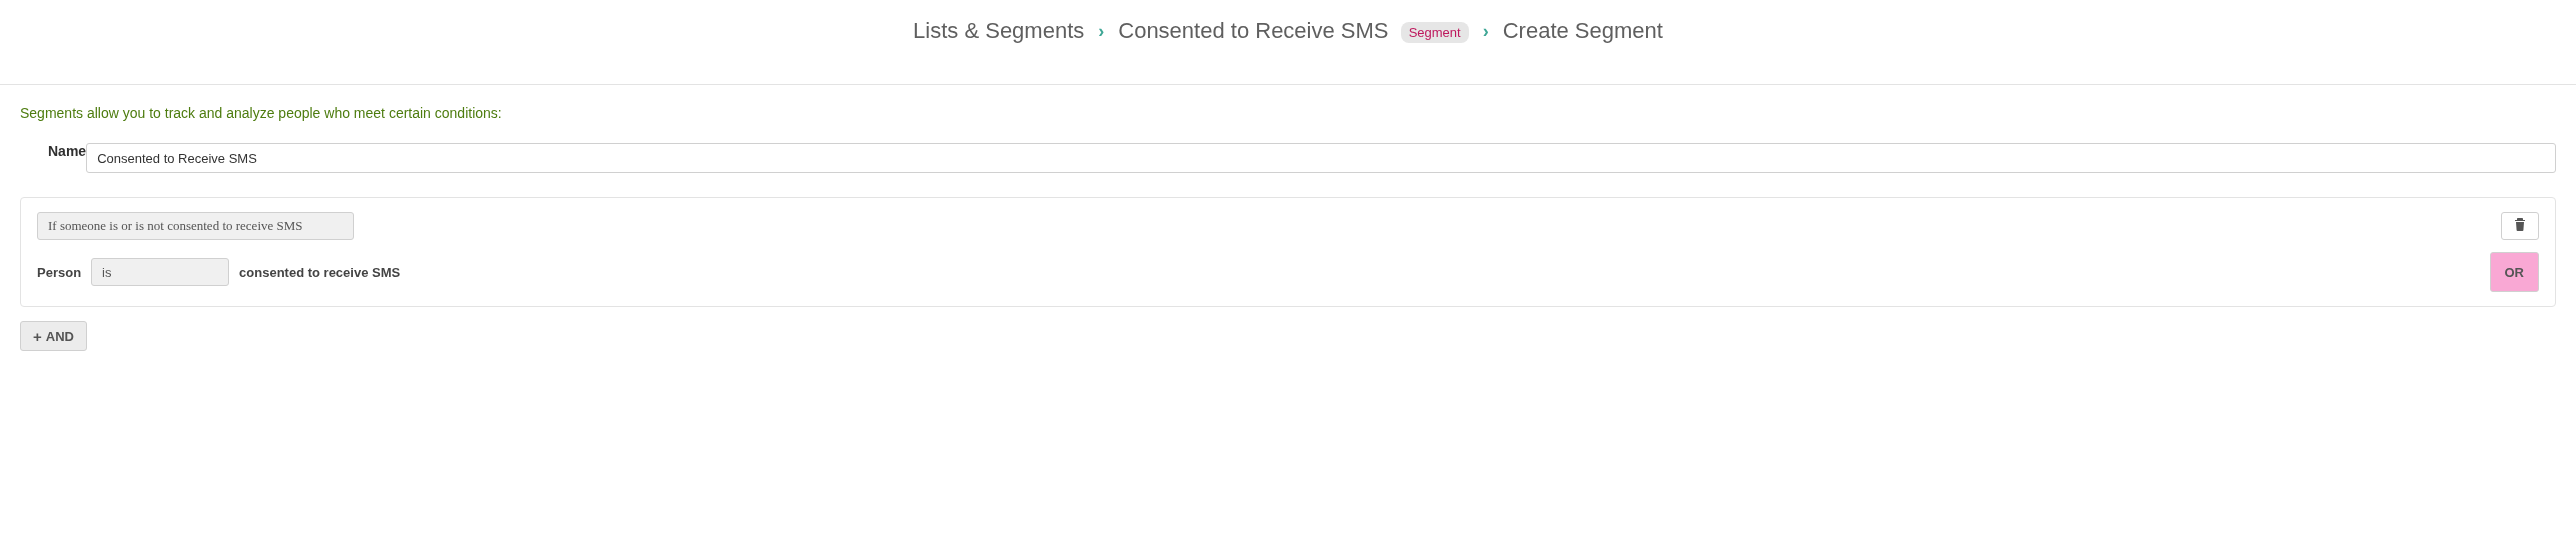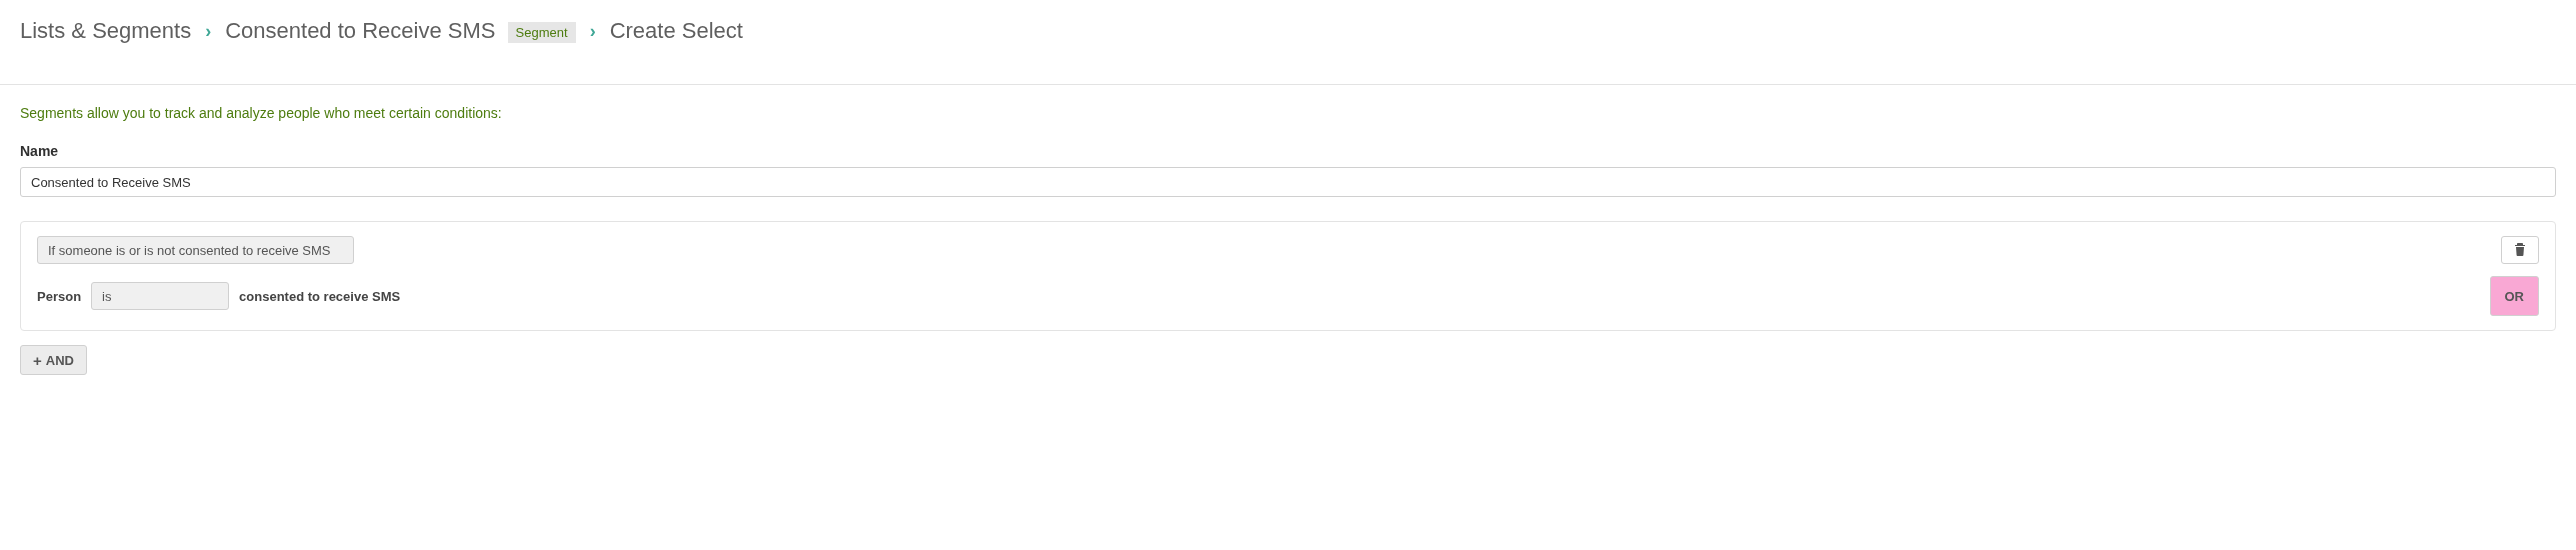--- a/index.html
+++ b/index.html
@@ -14,55 +14,56 @@
 
   
   .breadcrumb {
     display: flex;
     align-items: center;
     gap: 14px;
     font-size: 22px;
     color: #5f5f5f;
     padding-bottom: 20px;
     margin-bottom: 20px;
+    justify-content: center;
   }
   .breadcrumb a, .breadcrumb .bc-link {
     color: #5f5f5f;
     text-decoration: none;
     cursor: pointer;
   }
   .bc-sep {
     color: #3fa796;
     font-size: 18px;
     font-weight: 600;
   }
   .bc-badge {
     background: #e6e6e6;
-    color: #4d7c0f;
+    color: #be185d;
     font-size: 13px;
     padding: 3px 8px;
-    border-radius: 0;
+    border-radius: 8px;
     margin-left: 6px;
     vertical-align: middle;
   }
   .hr {
     border: none;
     border-top: 1px solid #e3e3e3;
     margin: 0 -20px 20px -20px;
   }
 
   .intro {
     color: #4d7c0f;
     font-size: 14px;
     margin-bottom: 22px;
   }
 
   .row { display: flex; gap: 40px; margin-bottom: 24px; }
 
-  .field { display: flex; flex-direction: column; }
+  .field { display: flex; flex-direction: row; margin-left: 28px; }
   .field-name { flex: 1; }
   .field-tags { width: 475px; }
   .label {
     font-weight: 600;
     color: #303030;
     font-size: 14px;
     margin-bottom: 8px;
   }
 
   input.text, .select-control {
@@ -95,20 +96,21 @@
   .definition-block {
     border: 1px solid #e3e3e3;
     border-radius: 4px;
     padding: 14px 16px;
     margin-bottom: 14px;
   }
   .def-top {
     display: flex;
     justify-content: space-between;
     margin-bottom: 12px;
+    font-family: Liberation Serif, serif;
   }
   .cond-select {
     width: 317px;
     height: 28px;
     border: 1px solid #d0d0d0;
     background: #f0f0f0;
     border-radius: 3px;
     display: flex;
     align-items: center;
     justify-content: space-between;
@@ -184,21 +186,21 @@
 <div class="page">
 
   <div class="breadcrumb">
     <span class="bc-link">Lists &amp; Segments</span>
     <span class="bc-sep">›</span>
     <span>
       <span class="bc-link">Consented to Receive SMS</span>
       <span class="bc-badge">Segment</span>
     </span>
     <span class="bc-sep">›</span>
-    <span class="bc-link">Create Select</span>
+    <span class="bc-link">Create Segment</span>
   </div>
 
   <hr class="hr">
 
   <div class="intro">Segments allow you to track and analyze people who meet certain conditions:</div>
 
   <div class="row">
     <div class="field field-name">
       <div class="label">Name</div>
       <input class="text" type="text" value="Consented to Receive SMS" style="">

